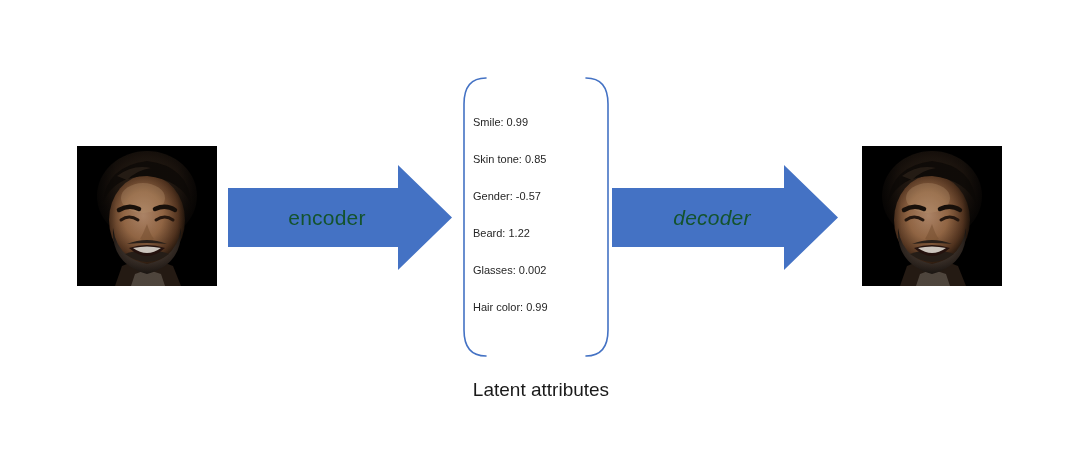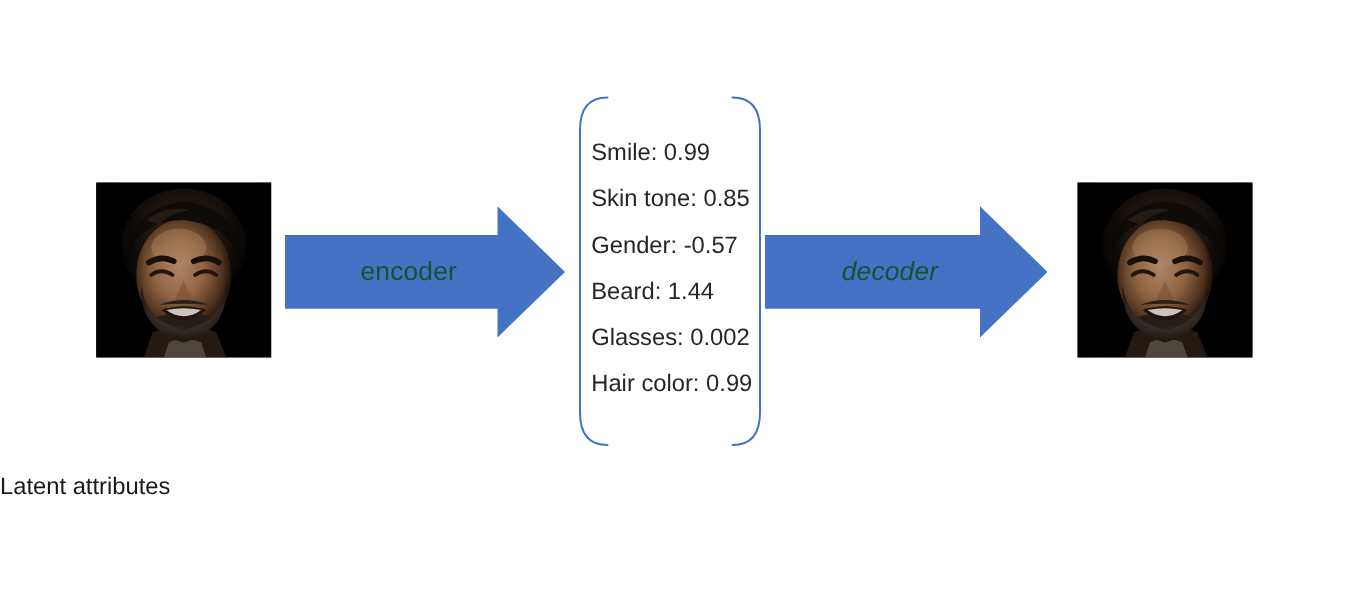--- a/index.html
+++ b/index.html
@@ -68,31 +68,31 @@
   .bracket svg { display: block; width: 152px; height: 282px; }
 
   .latent-list {
     position: absolute;
     left: 473px;
     top: 104px;
     width: 140px;
   }
   .latent-item {
     color: #262626;
-    font-size: 19px;
+    font-size: 11px;
     line-height: 37px;
     white-space: nowrap;
   }
 
   .caption {
     position: absolute;
     left: 0;
     top: 379px;
     width: 1082px;
-    text-align: left;
+    text-align: center;
     color: #1a1a1a;
     font-size: 19px;
   }
 </style>
 </head>
 <body>
 
 <div id="canvas">
 
   <div class="face face-input">
@@ -171,21 +171,21 @@
     <svg viewBox="0 0 152 282" xmlns="http://www.w3.org/2000/svg">
       <path d="M26 2 Q4 2 4 28 L4 254 Q4 280 26 280" fill="none" stroke="#4472C4" stroke-width="1.6" stroke-linecap="round"></path>
       <path d="M126 2 Q148 2 148 28 L148 254 Q148 280 126 280" fill="none" stroke="#4472C4" stroke-width="1.6" stroke-linecap="round"></path>
     </svg>
   </div>
 
   <div class="latent-list">
     <div class="latent-item">Smile: 0.99</div>
     <div class="latent-item">Skin tone: 0.85</div>
     <div class="latent-item">Gender: -0.57</div>
-    <div class="latent-item">Beard: 1.44</div>
+    <div class="latent-item">Beard: 1.22</div>
     <div class="latent-item">Glasses: 0.002</div>
     <div class="latent-item">Hair color: 0.99</div>
   </div>
 
   <div class="block-arrow arrow-decoder">
     <svg viewBox="0 0 226 105" preserveAspectRatio="none" xmlns="http://www.w3.org/2000/svg">
       <path d="M0 23 L172 23 L172 0 L226 52.5 L172 105 L172 82 L0 82 Z" fill="#4472C4"></path>
     </svg>
     <div class="arrow-label">decoder</div>
   </div>

